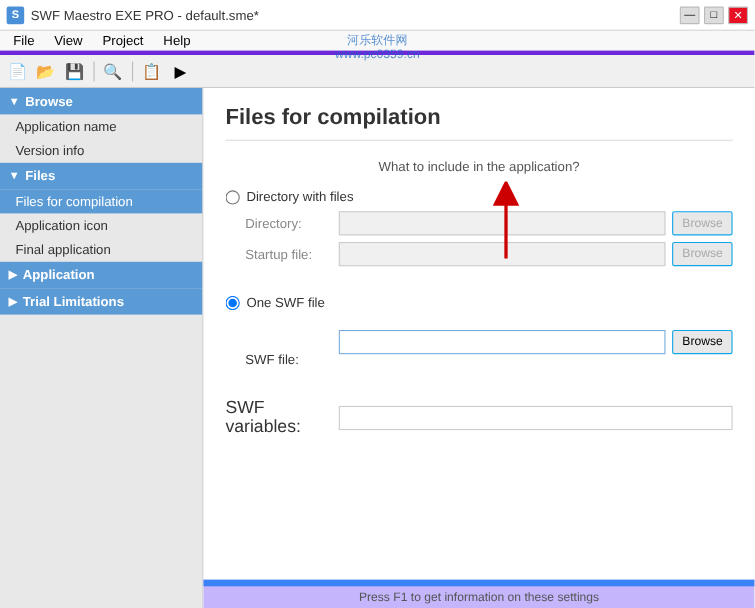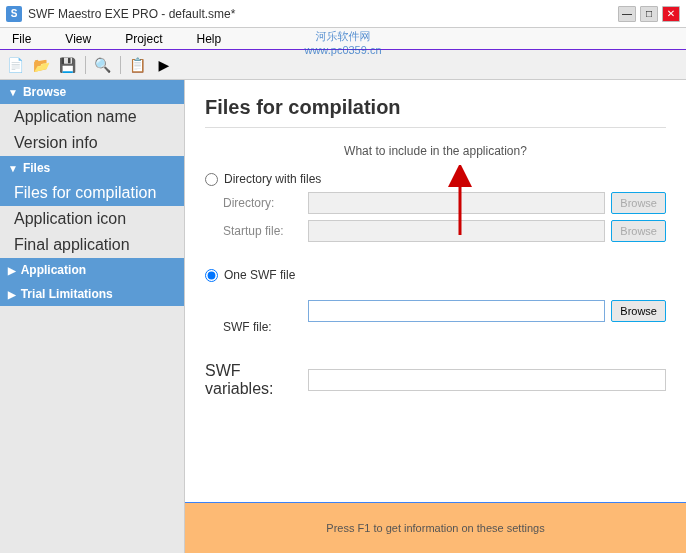--- a/index.html
+++ b/index.html
@@ -72,26 +72,26 @@
       opacity: 0.7;
       pointer-events: none;
       text-align: center;
       z-index: 999;
       margin-top: 24px;
     }
 
     
     .menu-bar {
       background: #f8f8f8;
-      border-bottom: 1px solid #6d28d9;
+      border-bottom: 4px solid #6d28d9;
       display: flex;
       align-items: center;
       height: 22px;
       padding: 0 4px;
-      gap: 18px;
+      gap: 2px;
     }
     .menu-item {
       padding: 2px 8px;
       font-size: 12px;
       cursor: pointer;
       border-radius: 2px;
     }
 
     
     .toolbar {
@@ -145,21 +145,21 @@
       display: flex;
       align-items: center;
       gap: 5px;
       cursor: pointer;
     }
     .sidebar-section-header .arrow {
       font-size: 10px;
     }
     .sidebar-item {
       padding: 4px 14px;
-      font-size: 16px;
+      font-size: 12px;
       color: #333;
       cursor: pointer;
       border-bottom: none;
     }
     .sidebar-item.active {
       background: #5b9bd5;
       color: white;
     }
     .sidebar-section-collapsed {
       background: #5b9bd5;
@@ -285,23 +285,23 @@
       background: white;
       outline: none;
     }
 
     
     .status-bar {
       position: absolute;
       bottom: 0;
       left: 0;
       right: 0;
-      background: #fdba74;
-      border-top: 1px solid #3b82f6;
-      padding: 19px 10px;
+      background: #c4b5fd;
+      border-top: 6px solid #3b82f6;
+      padding: 4px 10px;
       font-size: 11px;
       color: #555;
       text-align: center;
     }
 
     
     .red-arrow {
       position: absolute;
       top: 100px;
       left: 250px;

